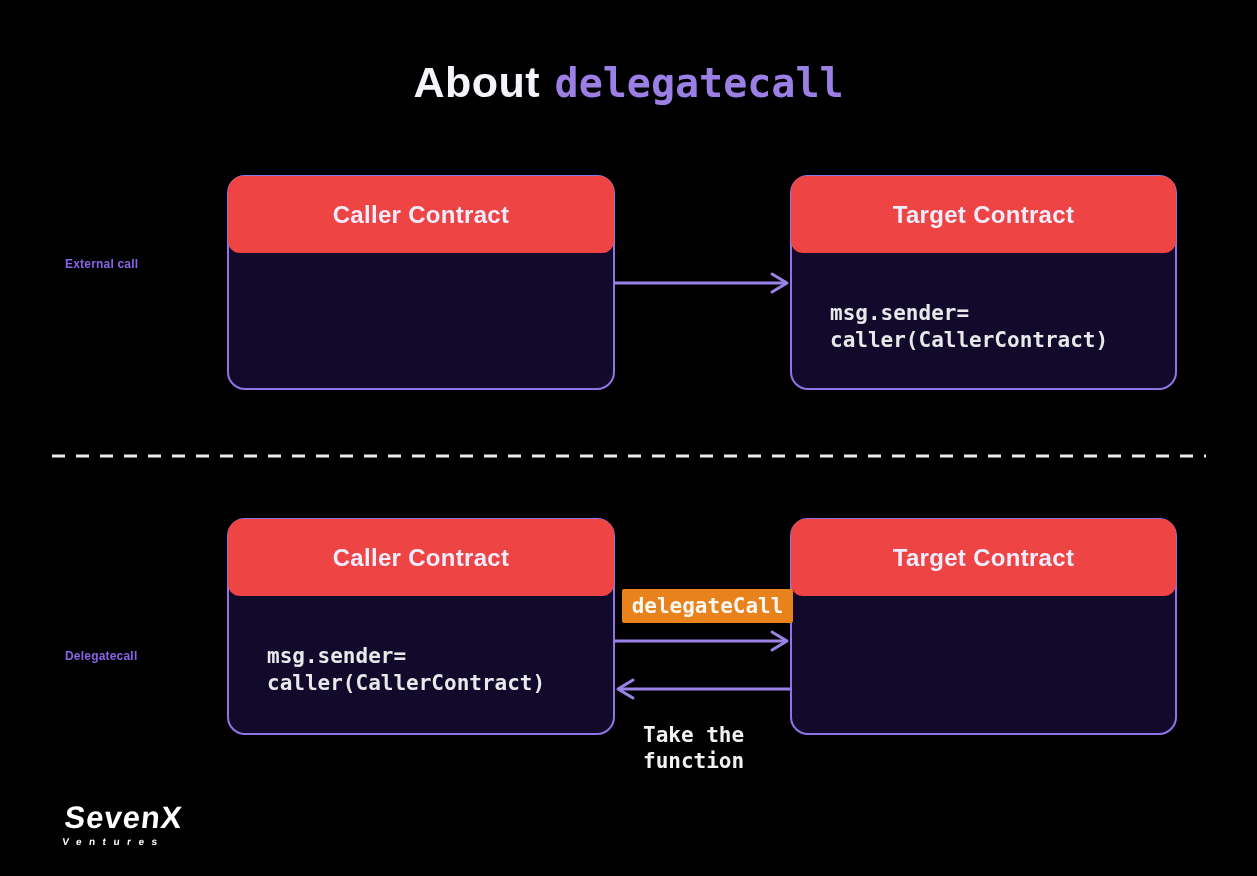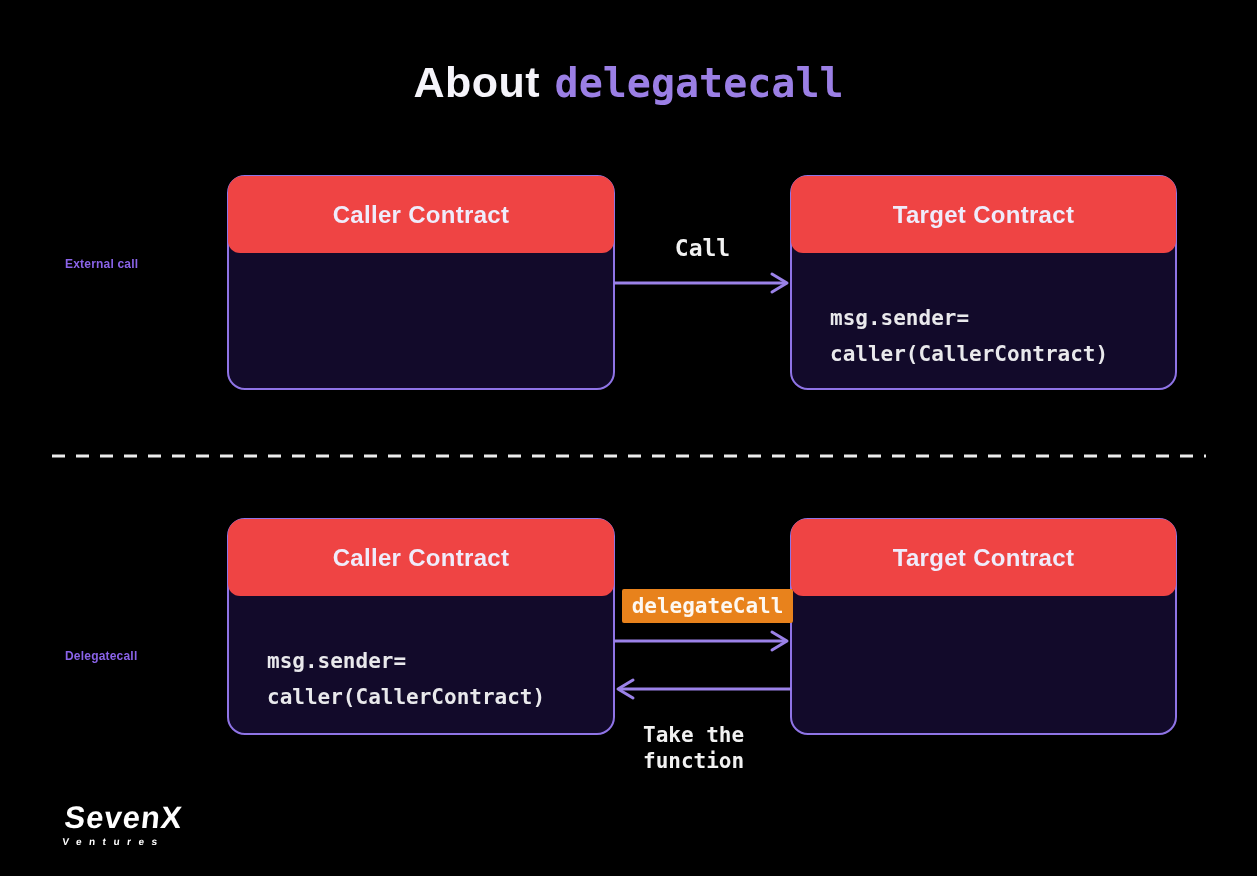--- a/index.html
+++ b/index.html
@@ -67,21 +67,21 @@
   .contract-box .box-title {
     font-weight: 700;
     font-size: 24px;
     color: #efecfb;
     letter-spacing: 0.3px;
   }
   .contract-box .box-code {
     font-family: "DejaVu Sans Mono", monospace;
     font-weight: 700;
     font-size: 21px;
-    line-height: 36px;
+    line-height: 27px;
     color: #e9e9ec;
     white-space: pre-line;
     padding: 47px 13px 0 38px;
   }
   .box-caller-top    { left: 227px; top: 175px; width: 388px; height: 215px; }
   .box-target-top    { left: 790px; top: 175px; width: 387px; height: 215px; }
   .box-caller-bottom { left: 227px; top: 518px; width: 388px; height: 217px; }
   .box-target-bottom { left: 790px; top: 518px; width: 387px; height: 217px; }
 
   
@@ -174,21 +174,20 @@
   </div>
 
   <div class="contract-box box-target-top">
     <div class="box-header">
       <span class="box-title">Target Contract</span>
     </div>
     <div class="box-code">msg.sender=
 caller(CallerContract)</div>
   </div>
 
-  <div class="arrow-label label-call">Call</div>
 
   <svg class="arrow-svg arrow-call" width="177" height="24">
     <line x1="0" y1="12" x2="172" y2="12" stroke="#9b82e8" stroke-width="3"></line>
     <polyline points="158,3 173,12 158,21" fill="none" stroke="#9b82e8" stroke-width="3" stroke-linecap="round" stroke-linejoin="round"></polyline>
   </svg>
 
   <svg class="divider-svg" width="1257" height="876">
     <line x1="52" y1="456" x2="1206" y2="456" stroke="#ececec" stroke-width="3" stroke-dasharray="13 11"></line>
   </svg>
 

